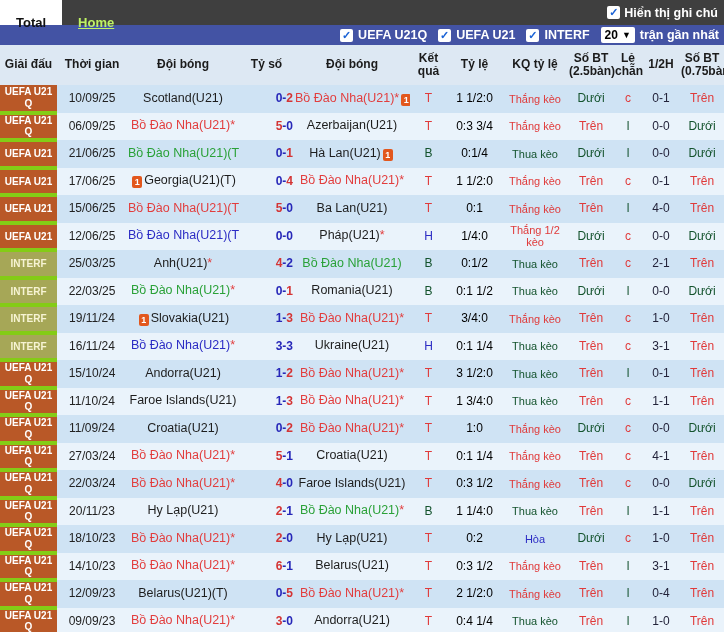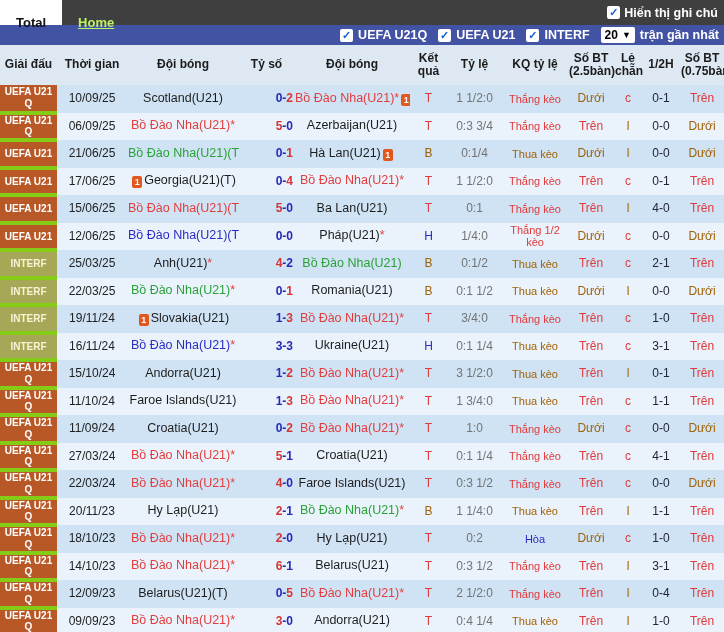--- a/index.html
+++ b/index.html
@@ -35,23 +35,23 @@
   .t-red   { color:#e23d3d; }
   .t-green { color:#2aa138; }
   .t-blue  { color:#2b2bc4; }
   .t-black { color:#1d1d1d; }
   .star { color:#e23d3d; }
   .card { display:inline-block; width:10px; height:12px; background:#e2571d; color:#fff; font-size:9px; font-weight:bold; line-height:12px; border-radius:2px; text-align:center; margin:0 2px; vertical-align:-1px; }
   td.score-cell { font-weight:bold;text-align:right; }
   .s-red  { color:#d43434; }
   .s-blue { color:#2727b8; }
   .c-red   { color:#e03a3a; }
-  .c-green { color:#a16207;text-align:center; }
+  .c-green { color:#14532d;text-align:center; }
   .c-blue  { color:#2b2bc4; }
-  td.odds-cell { color:#737373; }
+  td.odds-cell { color:#000000; }
   td.half-cell { color:#23233a; }
   td.or-cell { font-size:11px; }
 
   .bottombar { height:4px; background:#3f3f3f; }
 </style>
 </head>
 <body>
 
 <div class="app">
 

